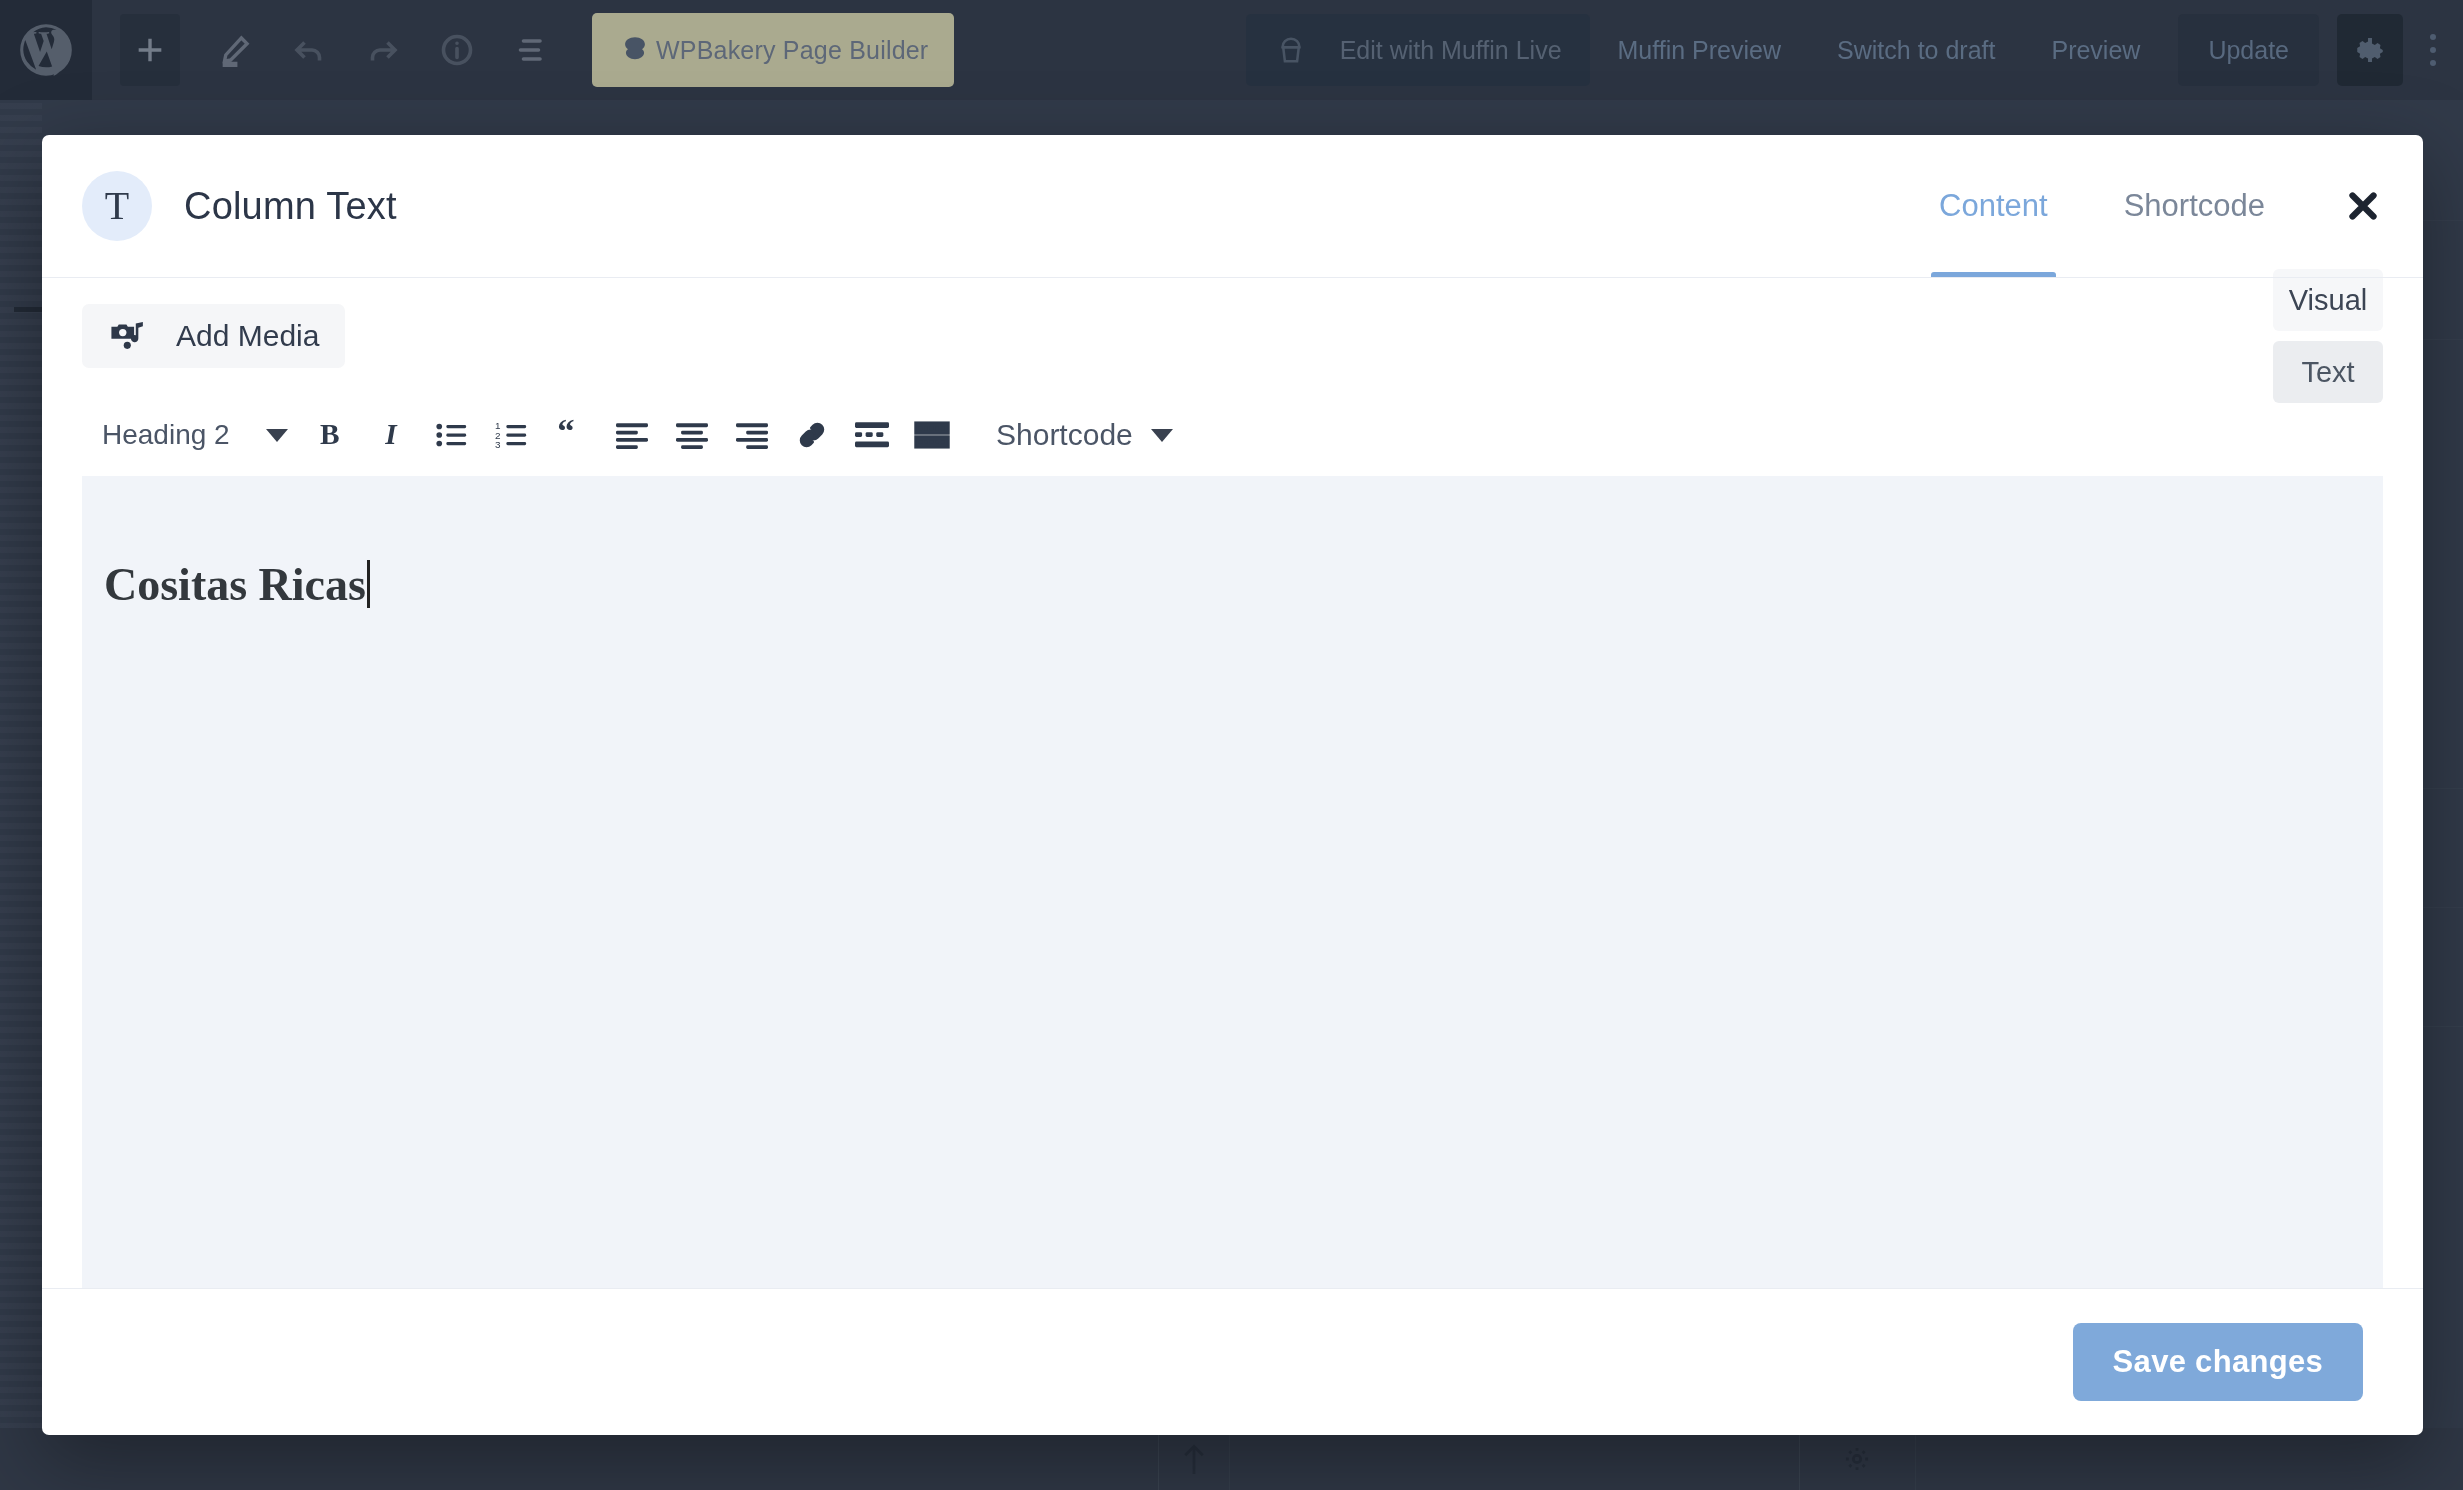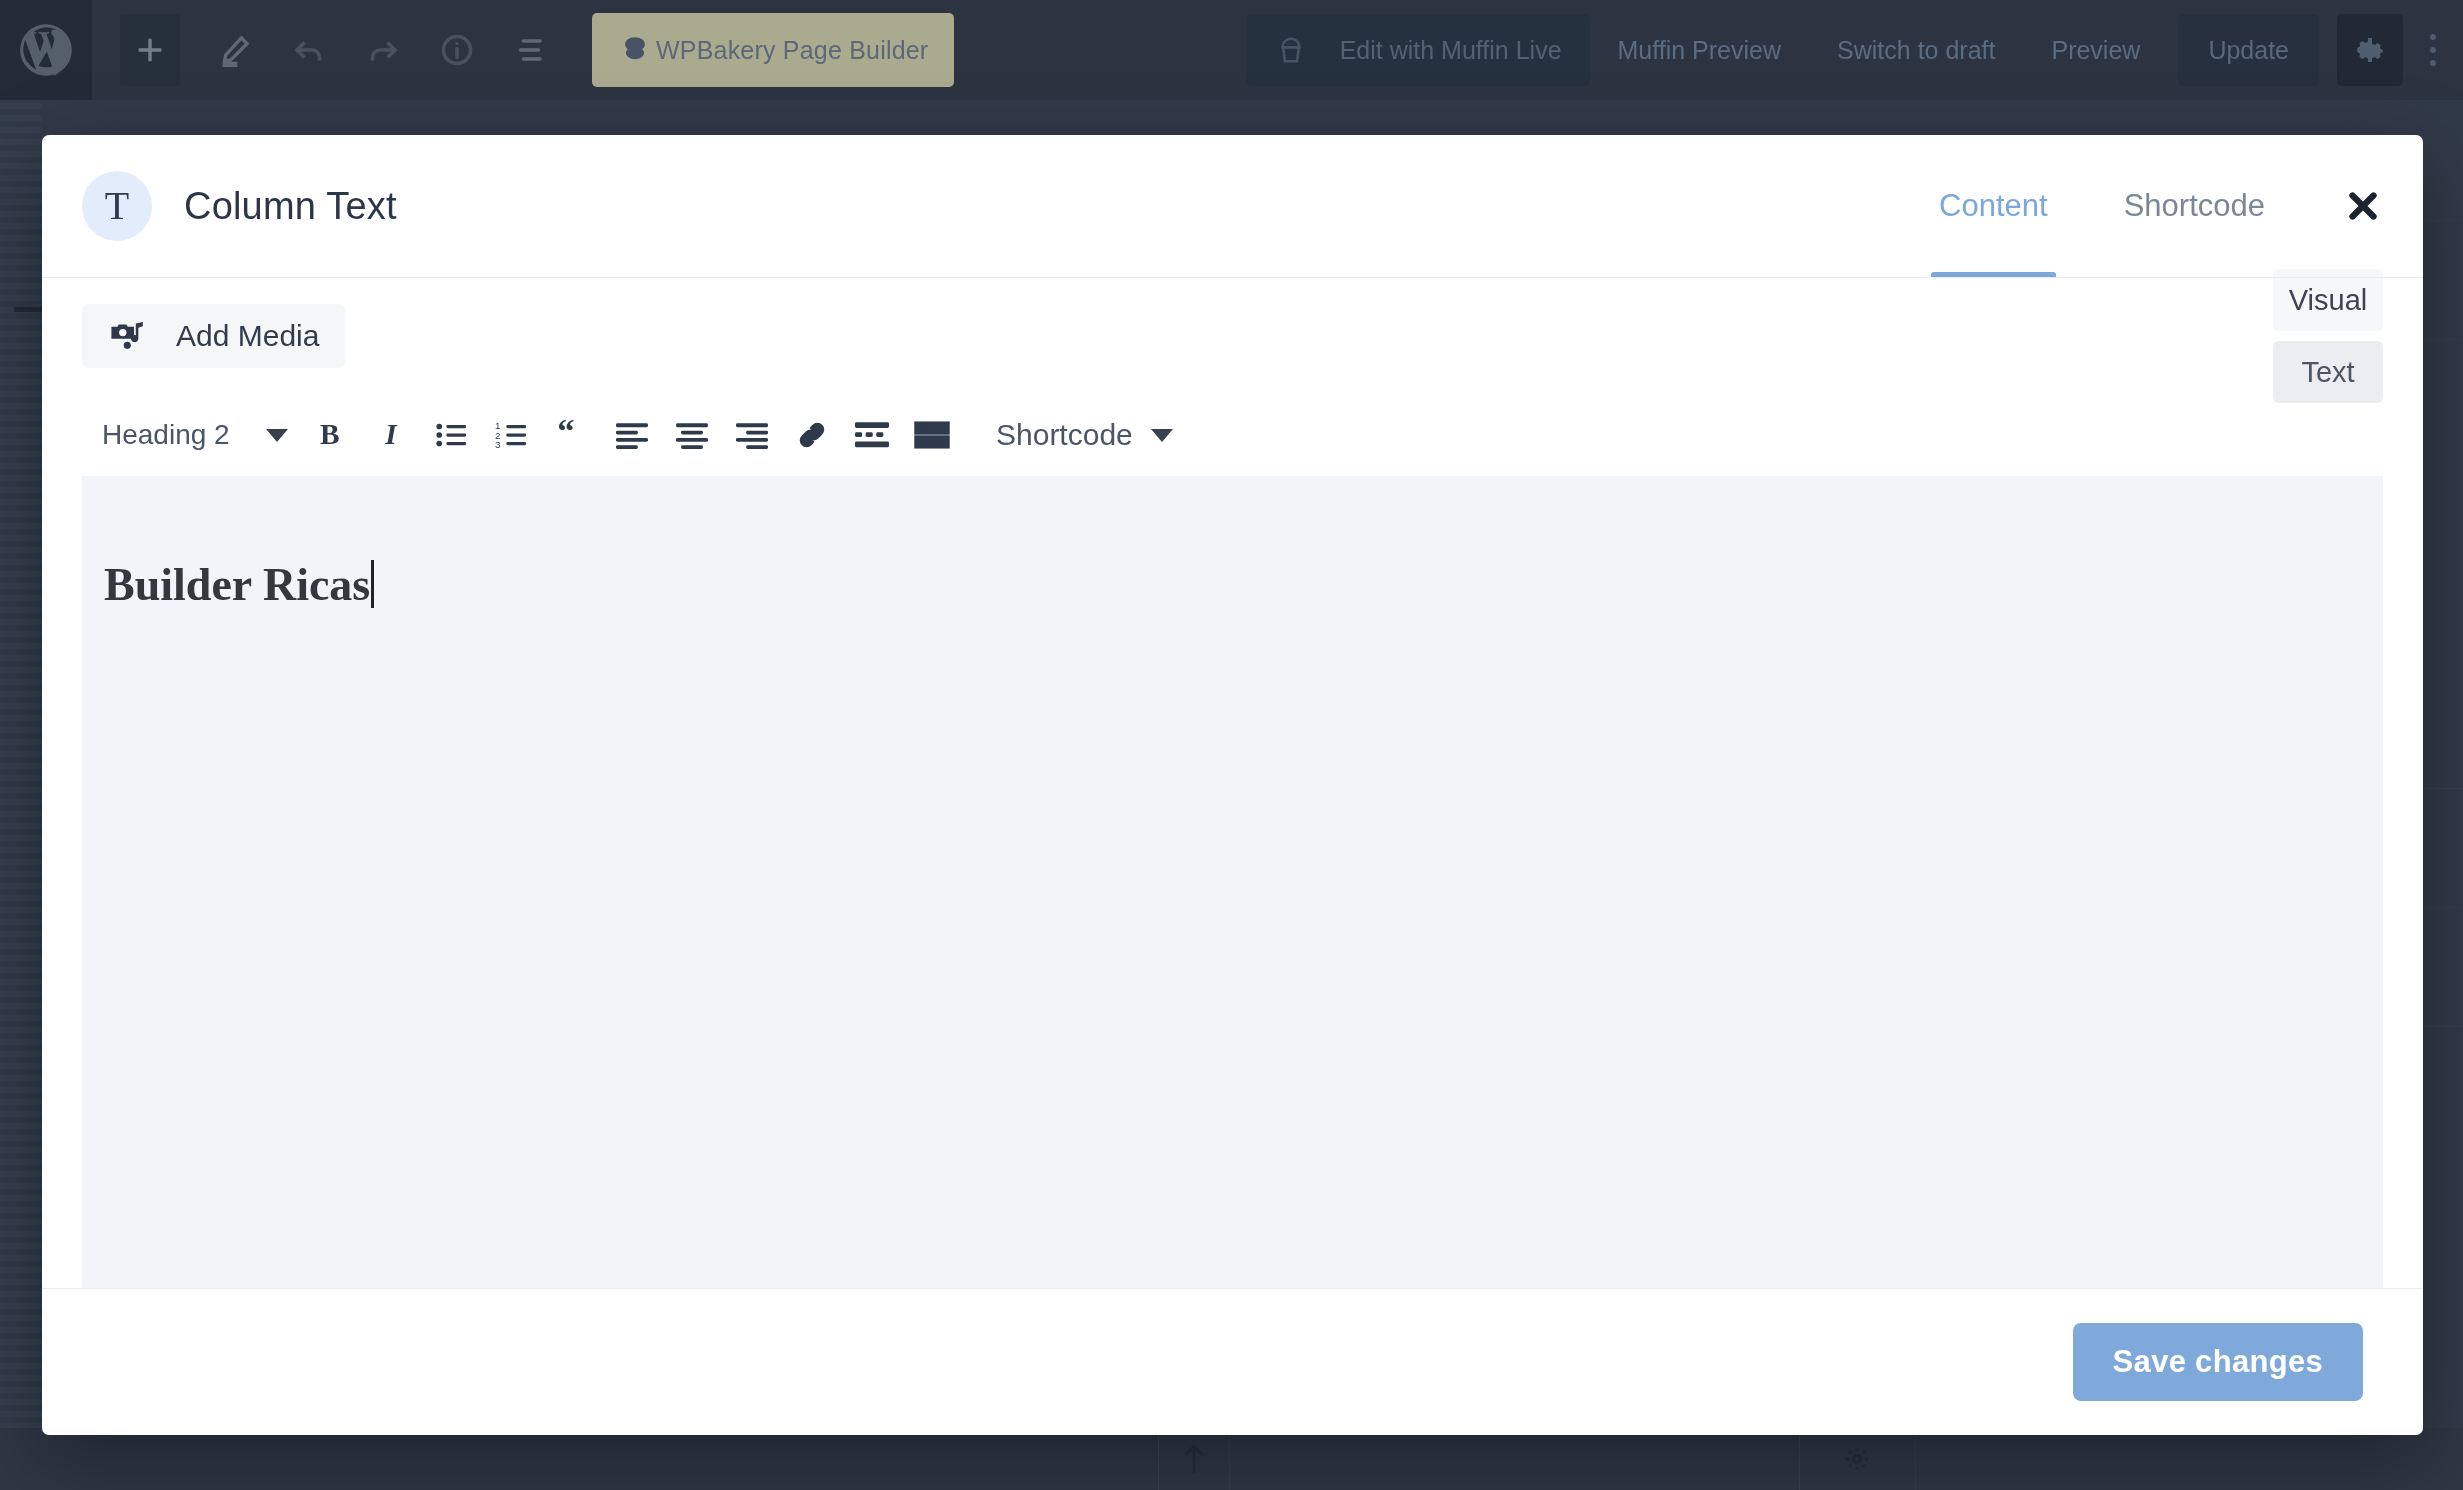--- a/index.html
+++ b/index.html
@@ -382,21 +382,21 @@
           </svg>
         </div>
 
         <div class="shortcode">
           <span class="lbl">Shortcode</span>
           <span class="caret" style="margin:0;"></span>
         </div>
       </div>
 
       <div class="editor-canvas">
-        <h2 class="editor-h2"><span>Builder Ricas</span><span class="caret-bar"></span></h2>
+        <h2 class="editor-h2"><span>Cositas Ricas</span><span class="caret-bar"></span></h2>
       </div>
     </div>
 
     <div class="modal-foot">
       <button class="save-btn">Save changes</button>
     </div>
   </div>
 
 </div>
 

